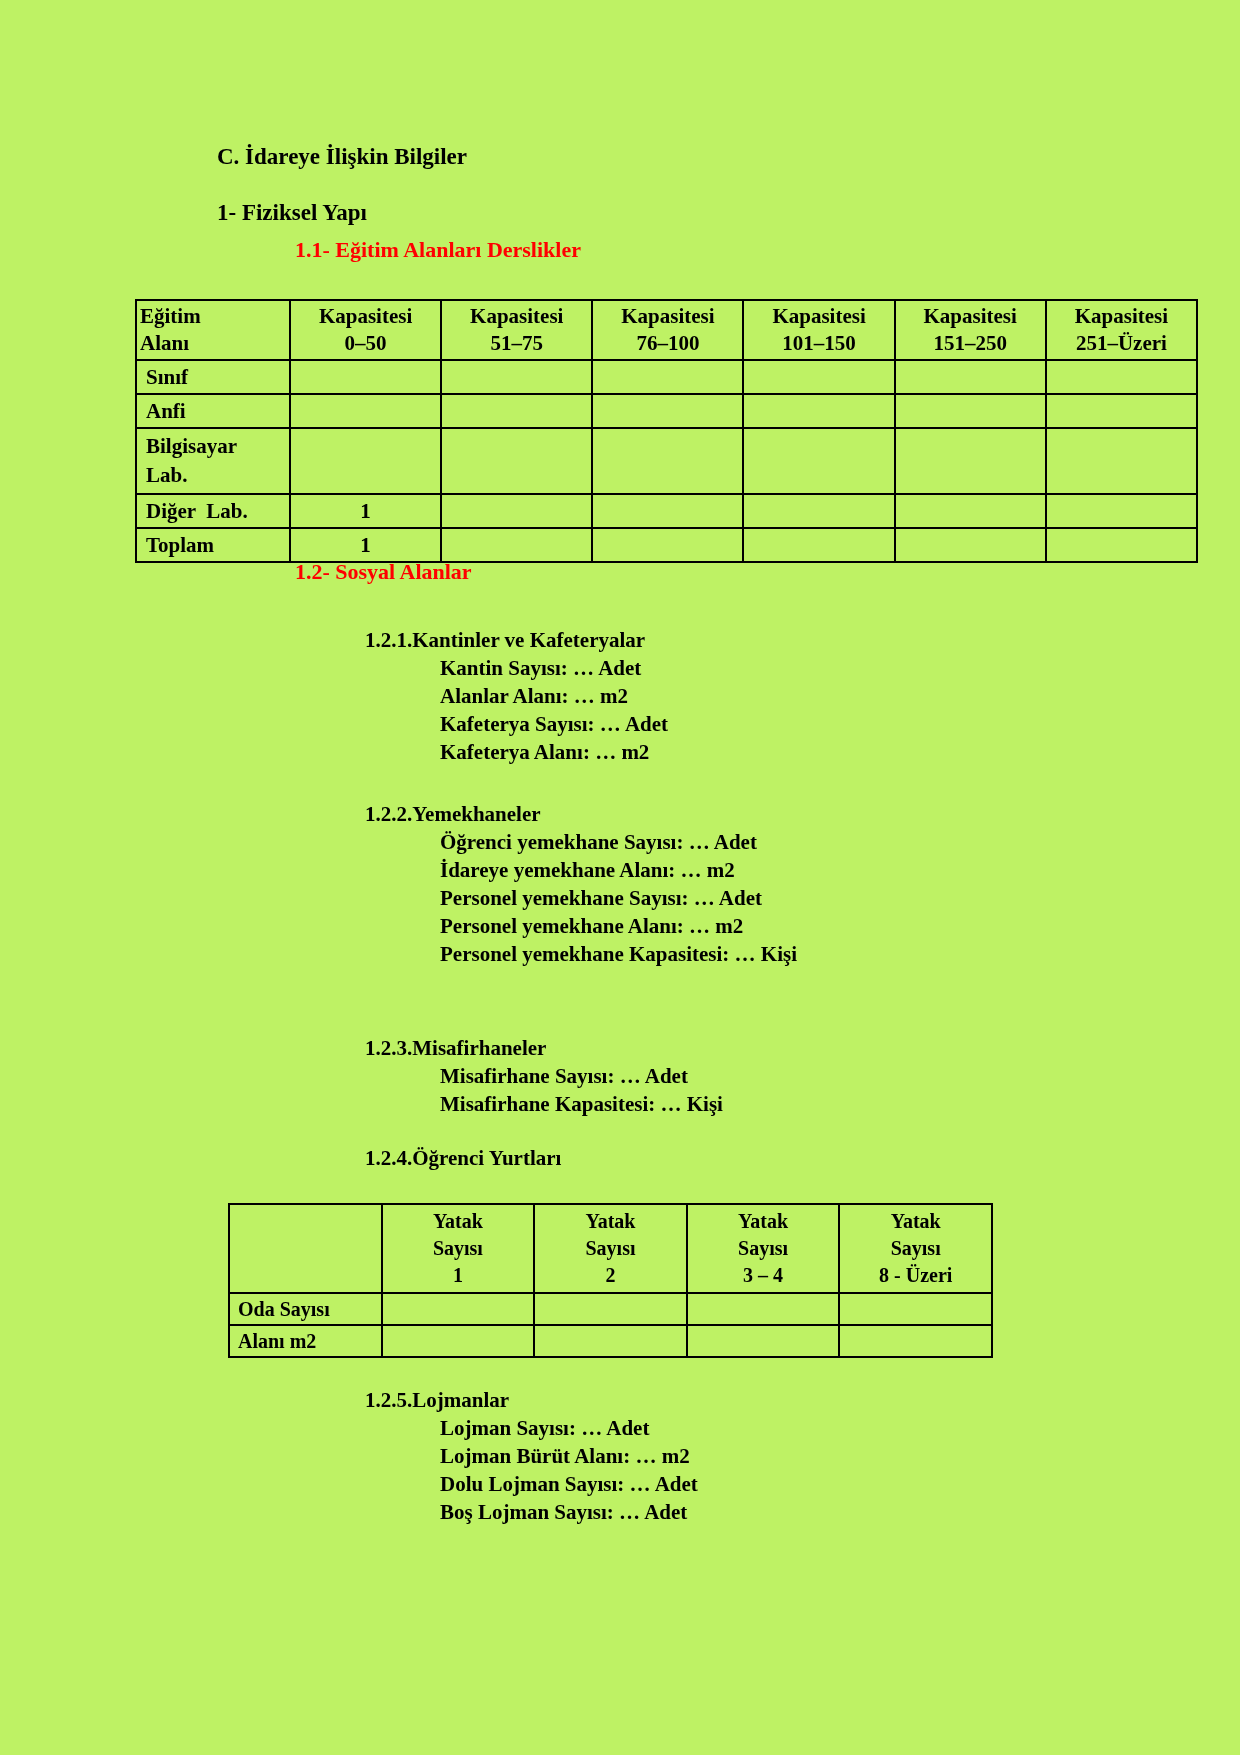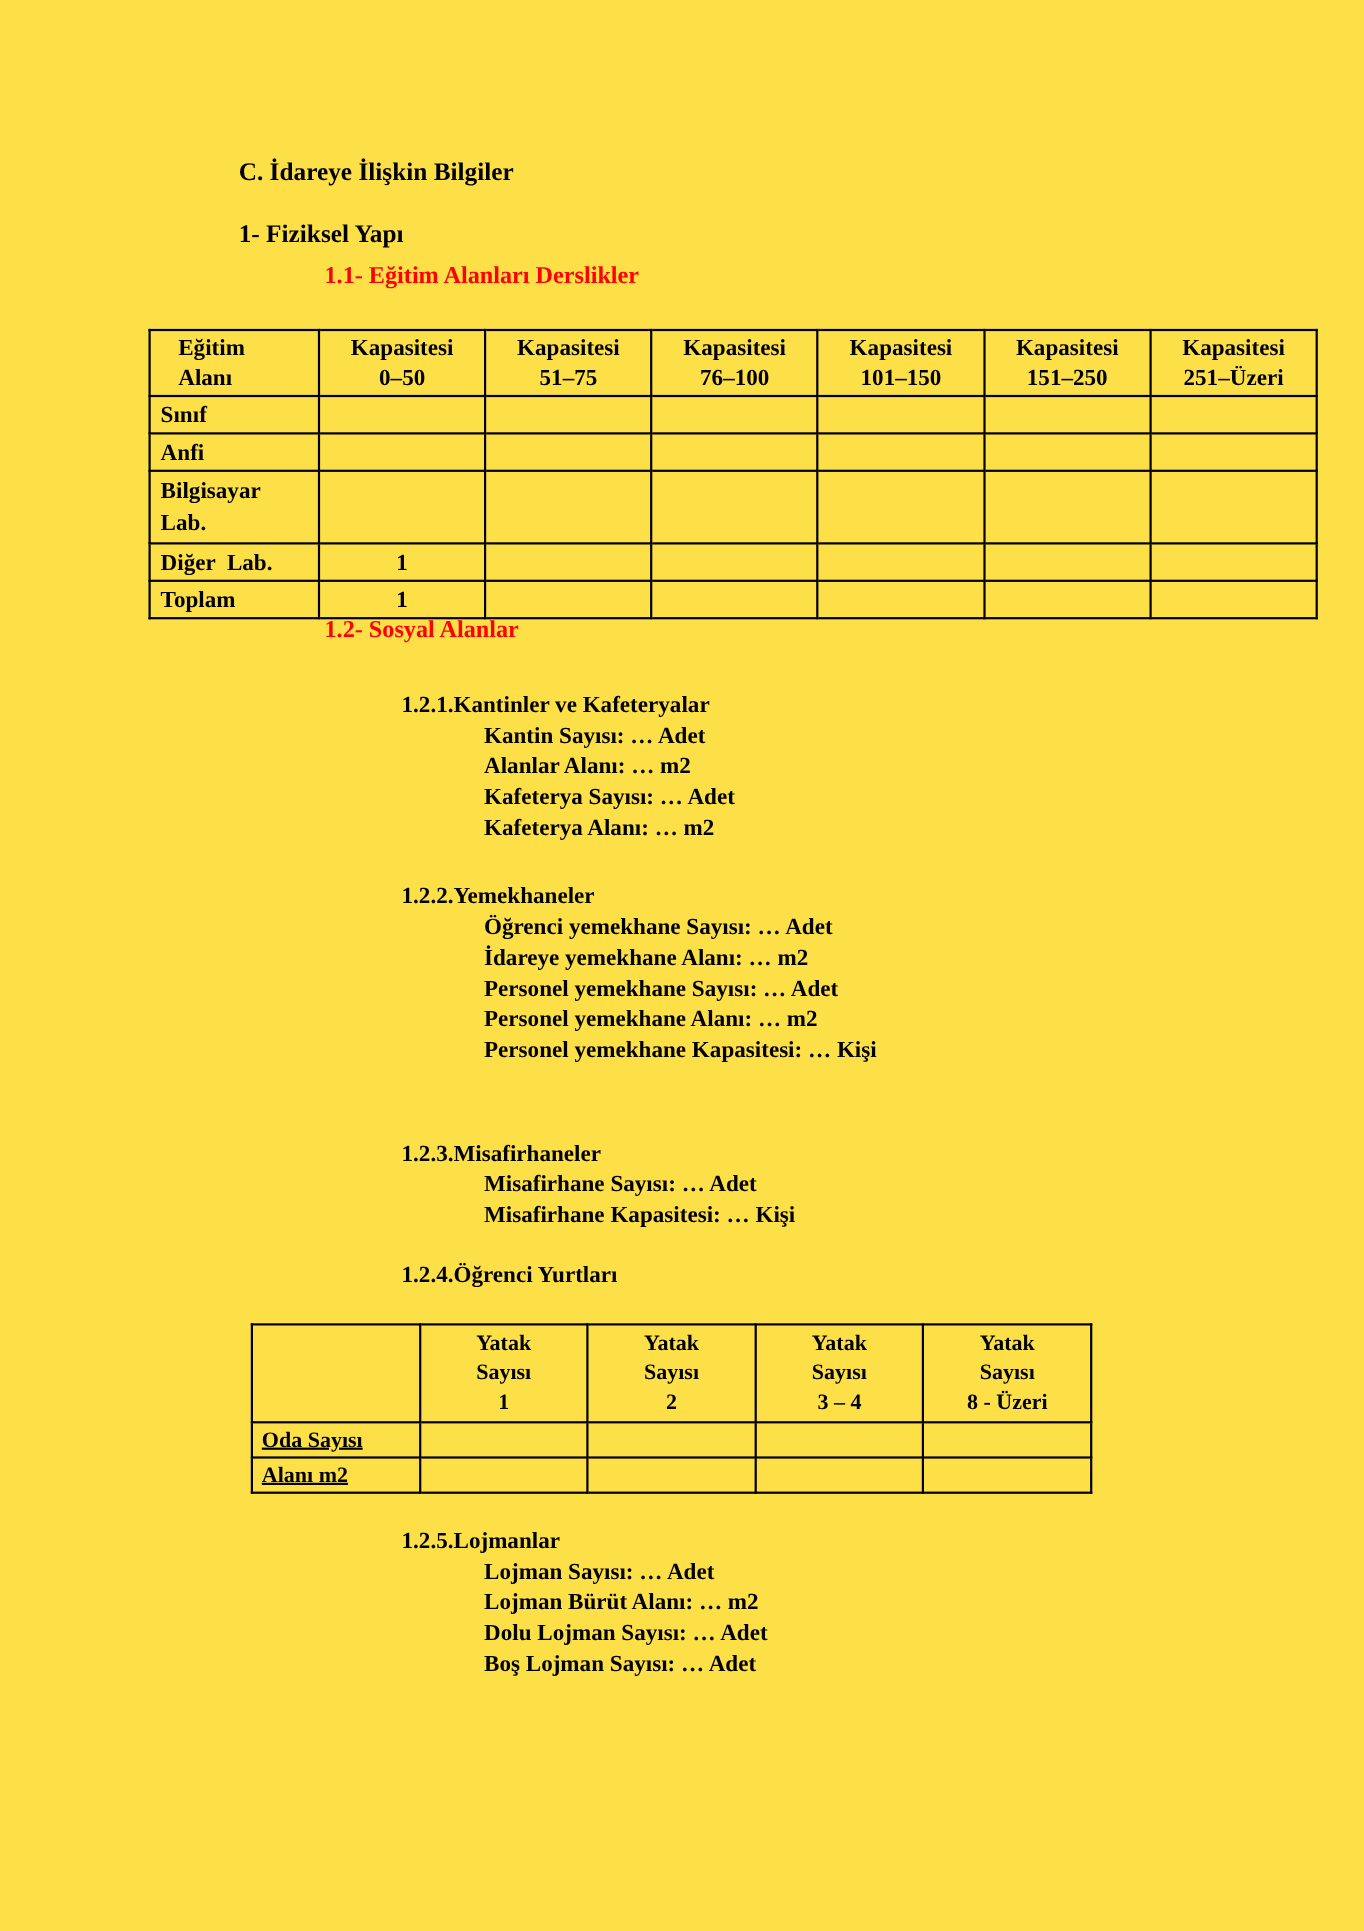--- a/index.html
+++ b/index.html
@@ -1,49 +1,49 @@
 <!DOCTYPE html>
 <html><head>
 <meta charset="utf-8">
 <style>
   html,body { margin:0; padding:0; background:#ffffff; }
   .page {
     position:relative;
     width:1240px;
     height:1755px;
-    background:#fde047;
+    background:#bef264;
     color:#000000;
     font-family:"Liberation Serif","DejaVu Serif",serif;
     font-weight:700;
     overflow:hidden;
   }
   .abs { position:absolute; }
 
   .main-heading   { left:217px; top:144px; font-size:23px; }
   .sub-heading    { left:217px; top:200px; font-size:23px; }
   .red-heading    { color:#ff0000; font-size:22px; }
   .red-1-1        { left:295px; top:237px; }
   .red-1-2        { left:295px; top:559px; }
 
   
   table { border-collapse:collapse; table-layout:fixed; position:absolute; }
   .edu  { left:135px; top:299px; width:1063px; }
   .edu th, .edu td { border:2px solid #000; font-weight:700; overflow:hidden; }
   .edu th { font-size:21px; line-height:27px; text-align:center; vertical-align:middle; padding:2px 2px; height:54px; }
-  .edu th.first { text-align:left; padding-left:25px; }
+  .edu th.first { text-align:left; padding-left:3px; }
   .edu td { font-size:21px; height:30px; vertical-align:middle; }
   .edu tr.tall td { height:62px; }
   .edu td.lbl { text-align:left; padding:0 4px 0 9px; line-height:29px; white-space:pre-wrap; }
   .edu td.val { text-align:center; }
 
   
   .dorm { left:228px; top:1203px; width:765px; }
   .dorm th, .dorm td { border:2px solid #000; font-weight:700; overflow:hidden; }
   .dorm th { font-size:20px; line-height:27px; text-align:center; vertical-align:middle; padding:2px; height:83px; }
-  .dorm td { font-size:20px; height:28px; vertical-align:middle;text-decoration:underline; }
+  .dorm td { font-size:20px; height:28px; vertical-align:middle; }
   .dorm td.lbl { text-align:left; padding-left:8px; }
 
   
   .sec { position:absolute; left:365px; font-size:21px; line-height:28px; }
   .sec .sec-title { }
   .sec .items { margin-left:75px; }
   .s121 { top:626px; }
   .s122 { top:800px; }
   .s123 { top:1034px; }
   .s124 { top:1144px; }

